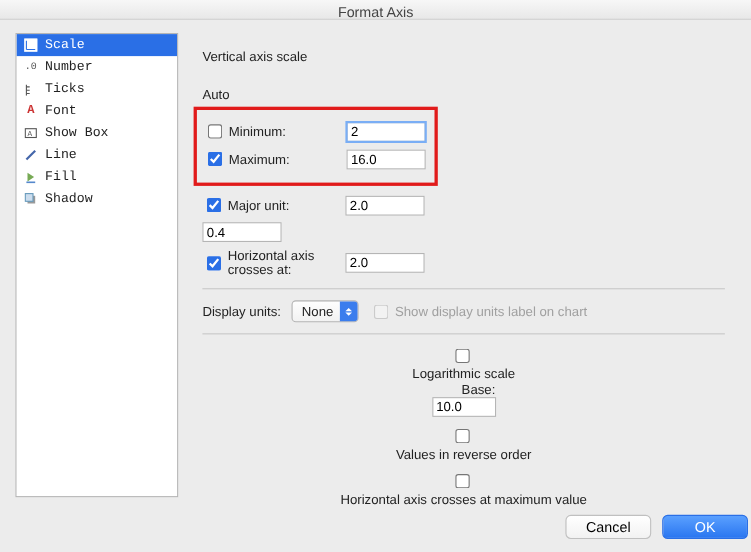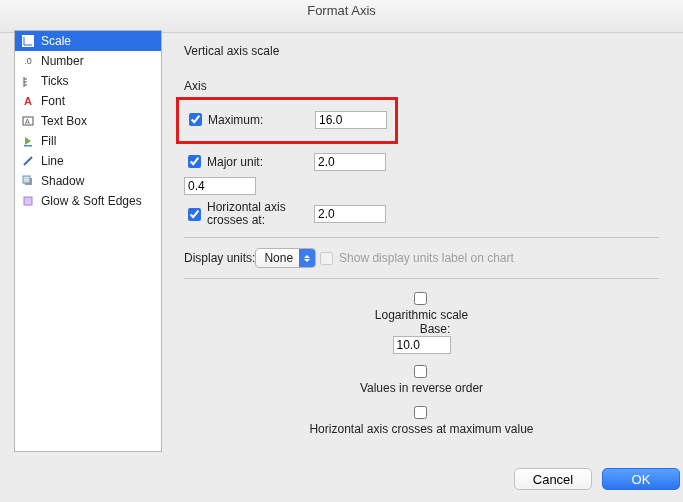--- a/index.html
+++ b/index.html
@@ -11,21 +11,21 @@
     color: #222;
     background: #f0f0f0;
     overflow: hidden;
   }
   .window {
     width: 683px; height: 502px;
     background: #ececec;
     position: relative;
   }
   .titlebar {
-    height: 33px;
+    height: 18px;
     line-height: 22px;
     text-align: center;
     font-size: 13px;
     color: #444;
     border-bottom: 1px solid #cfcfcf;
     background: linear-gradient(#f7f7f7, #e8e8e8);
   }
   .content {
     position: absolute;
     top: 30px; left: 14px; right: 14px; bottom: 50px;
@@ -36,20 +36,21 @@
     background: #fff;
     border: 1px solid #b5b5b5;
     overflow: auto;
   }
   .sidebar ul { list-style: none; margin: 0; padding: 0; }
   .sidebar li {
     display: flex; align-items: center;
     height: 20px;
     padding: 0 6px;
     cursor: default;
+    font-family: Liberation Mono, monospace;
   }
   .sidebar li.selected {
     background: #2a6fe6;
     color: #fff;
   }
   .side-icon {
     width: 14px; height: 14px; margin-right: 6px;
     display: inline-flex; align-items: center; justify-content: center;
   }
   .main {
@@ -90,21 +91,21 @@
     padding: 4px 8px 6px 6px;
     margin-left: -8px;
     margin-bottom: 2px;
     display: inline-block;
   }
   hr {
     border: none; border-top: 1px solid #c8c8c8;
     margin: 10px 0;
   }
   .du-row {
-    display: flex; align-items: center; 
+    display: flex; align-items: center; gap: 10px;
   }
   .select {
     display: inline-flex; align-items: center;
     height: 20px;
     background: linear-gradient(#fefefe,#f2f2f2);
     border: 1px solid #b5b5b5;
     border-radius: 4px;
     padding: 0 0 0 8px;
     font-size: 12px;
   }
@@ -205,64 +206,63 @@
           <span class="side-icon" style="color:#c33;font-weight:bold;font-size:11px">A</span>
           <span>Font</span>
         </li>
         <li>
           <span class="side-icon">
             <svg width="12" height="12">
                 <rect x="1" y="2" width="10" height="8" fill="none" stroke="#555"></rect>
                 <text x="3" y="9" font-size="7" fill="#555">A</text>
               </svg>
           </span>
-          <span>Text Box</span>
+          <span>Show Box</span>
+        </li>
+        <li>
+          <span class="side-icon">
+            <svg width="12" height="12">
+                <line x1="2" y1="10" x2="10" y2="2" stroke="#46a" stroke-width="2"></line>
+              </svg>
+          </span>
+          <span>Line</span>
         </li>
         <li>
           <span class="side-icon">
             <svg width="12" height="12">
                 <polygon points="3,2 9,6 3,10" fill="#7a5"></polygon>
                 <rect x="2" y="10" width="8" height="1.5" fill="#58c"></rect>
               </svg>
           </span>
           <span>Fill</span>
         </li>
         <li>
           <span class="side-icon">
             <svg width="12" height="12">
-                <line x1="2" y1="10" x2="10" y2="2" stroke="#46a" stroke-width="2"></line>
-              </svg>
-          </span>
-          <span>Line</span>
-        </li>
-        <li>
-          <span class="side-icon">
-            <svg width="12" height="12">
                 <rect x="3" y="3" width="7" height="7" fill="#999"></rect>
                 <rect x="1" y="1" width="7" height="7" fill="#cde" stroke="#69b"></rect>
               </svg>
           </span>
           <span>Shadow</span>
         </li>
-        <li>
-          <span class="side-icon">
-            <svg width="12" height="12">
-                <rect x="2" y="2" width="8" height="8" fill="#d8c8f0" stroke="#a7e"></rect>
-              </svg>
-          </span>
-          <span>Glow &amp; Soft Edges</span>
-        </li>
       </ul>
     </div>
 
     <div class="main">
       <div class="section-title">Vertical axis scale</div>
-      <div class="auto-label">Axis</div>
+      <div class="auto-label">Auto</div>
 
       <div class="highlight-box">
+        <div class="row">
+          <label>
+            <input type="checkbox" style="">
+            <span>Minimum:</span>
+          </label>
+          <input type="text" class="focused" value="2" style="">
+        </div>
         <div class="row">
           <label>
             <input type="checkbox" checked="" style="">
             <span>Maximum:</span>
           </label>
           <input type="text" value="16.0" style="">
         </div>
       </div>
 
       <div class="rows">

